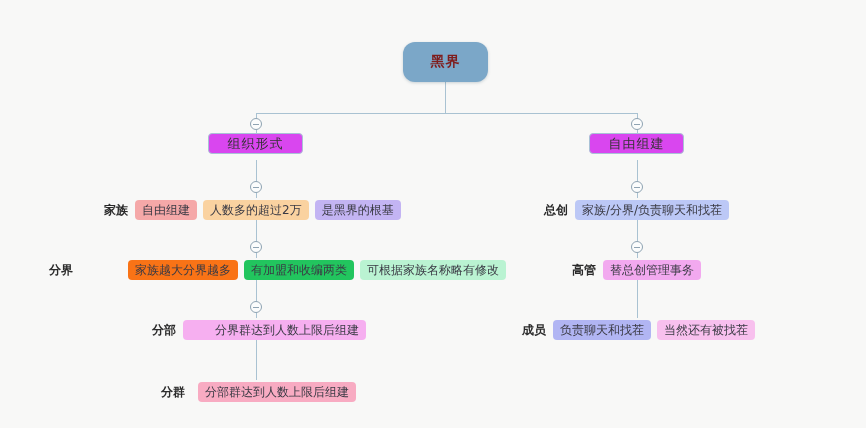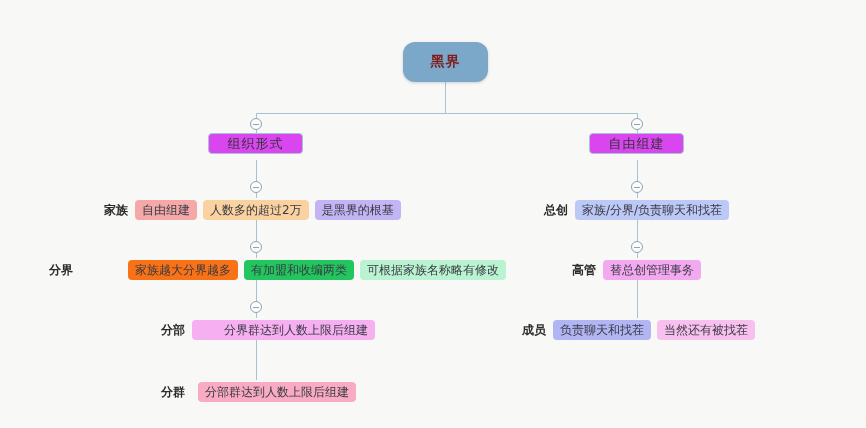--- a/index.html
+++ b/index.html
@@ -66,21 +66,21 @@
       <span class="topic" style="background: rgb(195, 180, 243);">是黑界的根基</span>
     </div>
     <div class="minus" style="left: 250px; top: 181px;"></div>
     <div class="row" style="left: 49px; top: 258px; text-align: right;">
       <span class="row-label">分界</span>
       <span class="topic" style="background: #f97316; margin-left: 48px;">家族越大分界越多</span>
       <span class="topic" style="background: #22c55e;">有加盟和收编两类</span>
       <span class="topic" style="background: rgb(186, 243, 210);">可根据家族名称略有修改</span>
     </div>
     <div class="minus" style="left: 250px; top: 241px;"></div>
-    <div class="row" style="left: 161px; top: 318px;">
+    <div class="row" style="left: 152px; top: 318px;">
       <span class="row-label">分部</span>
       <span class="topic" style="background: rgb(246, 175, 240); padding-left: 32px;">分界群达到人数上限后组建</span>
     </div>
     <div class="minus" style="left: 250px; top: 301px;"></div>
     <div class="row" style="left: 161px; top: 380px; gap: 12px;">
       <span class="row-label">分群</span>
       <span class="topic" style="background: rgb(248, 171, 194);">分部群达到人数上限后组建</span>
     </div>
     <div class="row" style="left: 544px; top: 198px;">
       <span class="row-label">总创</span>

